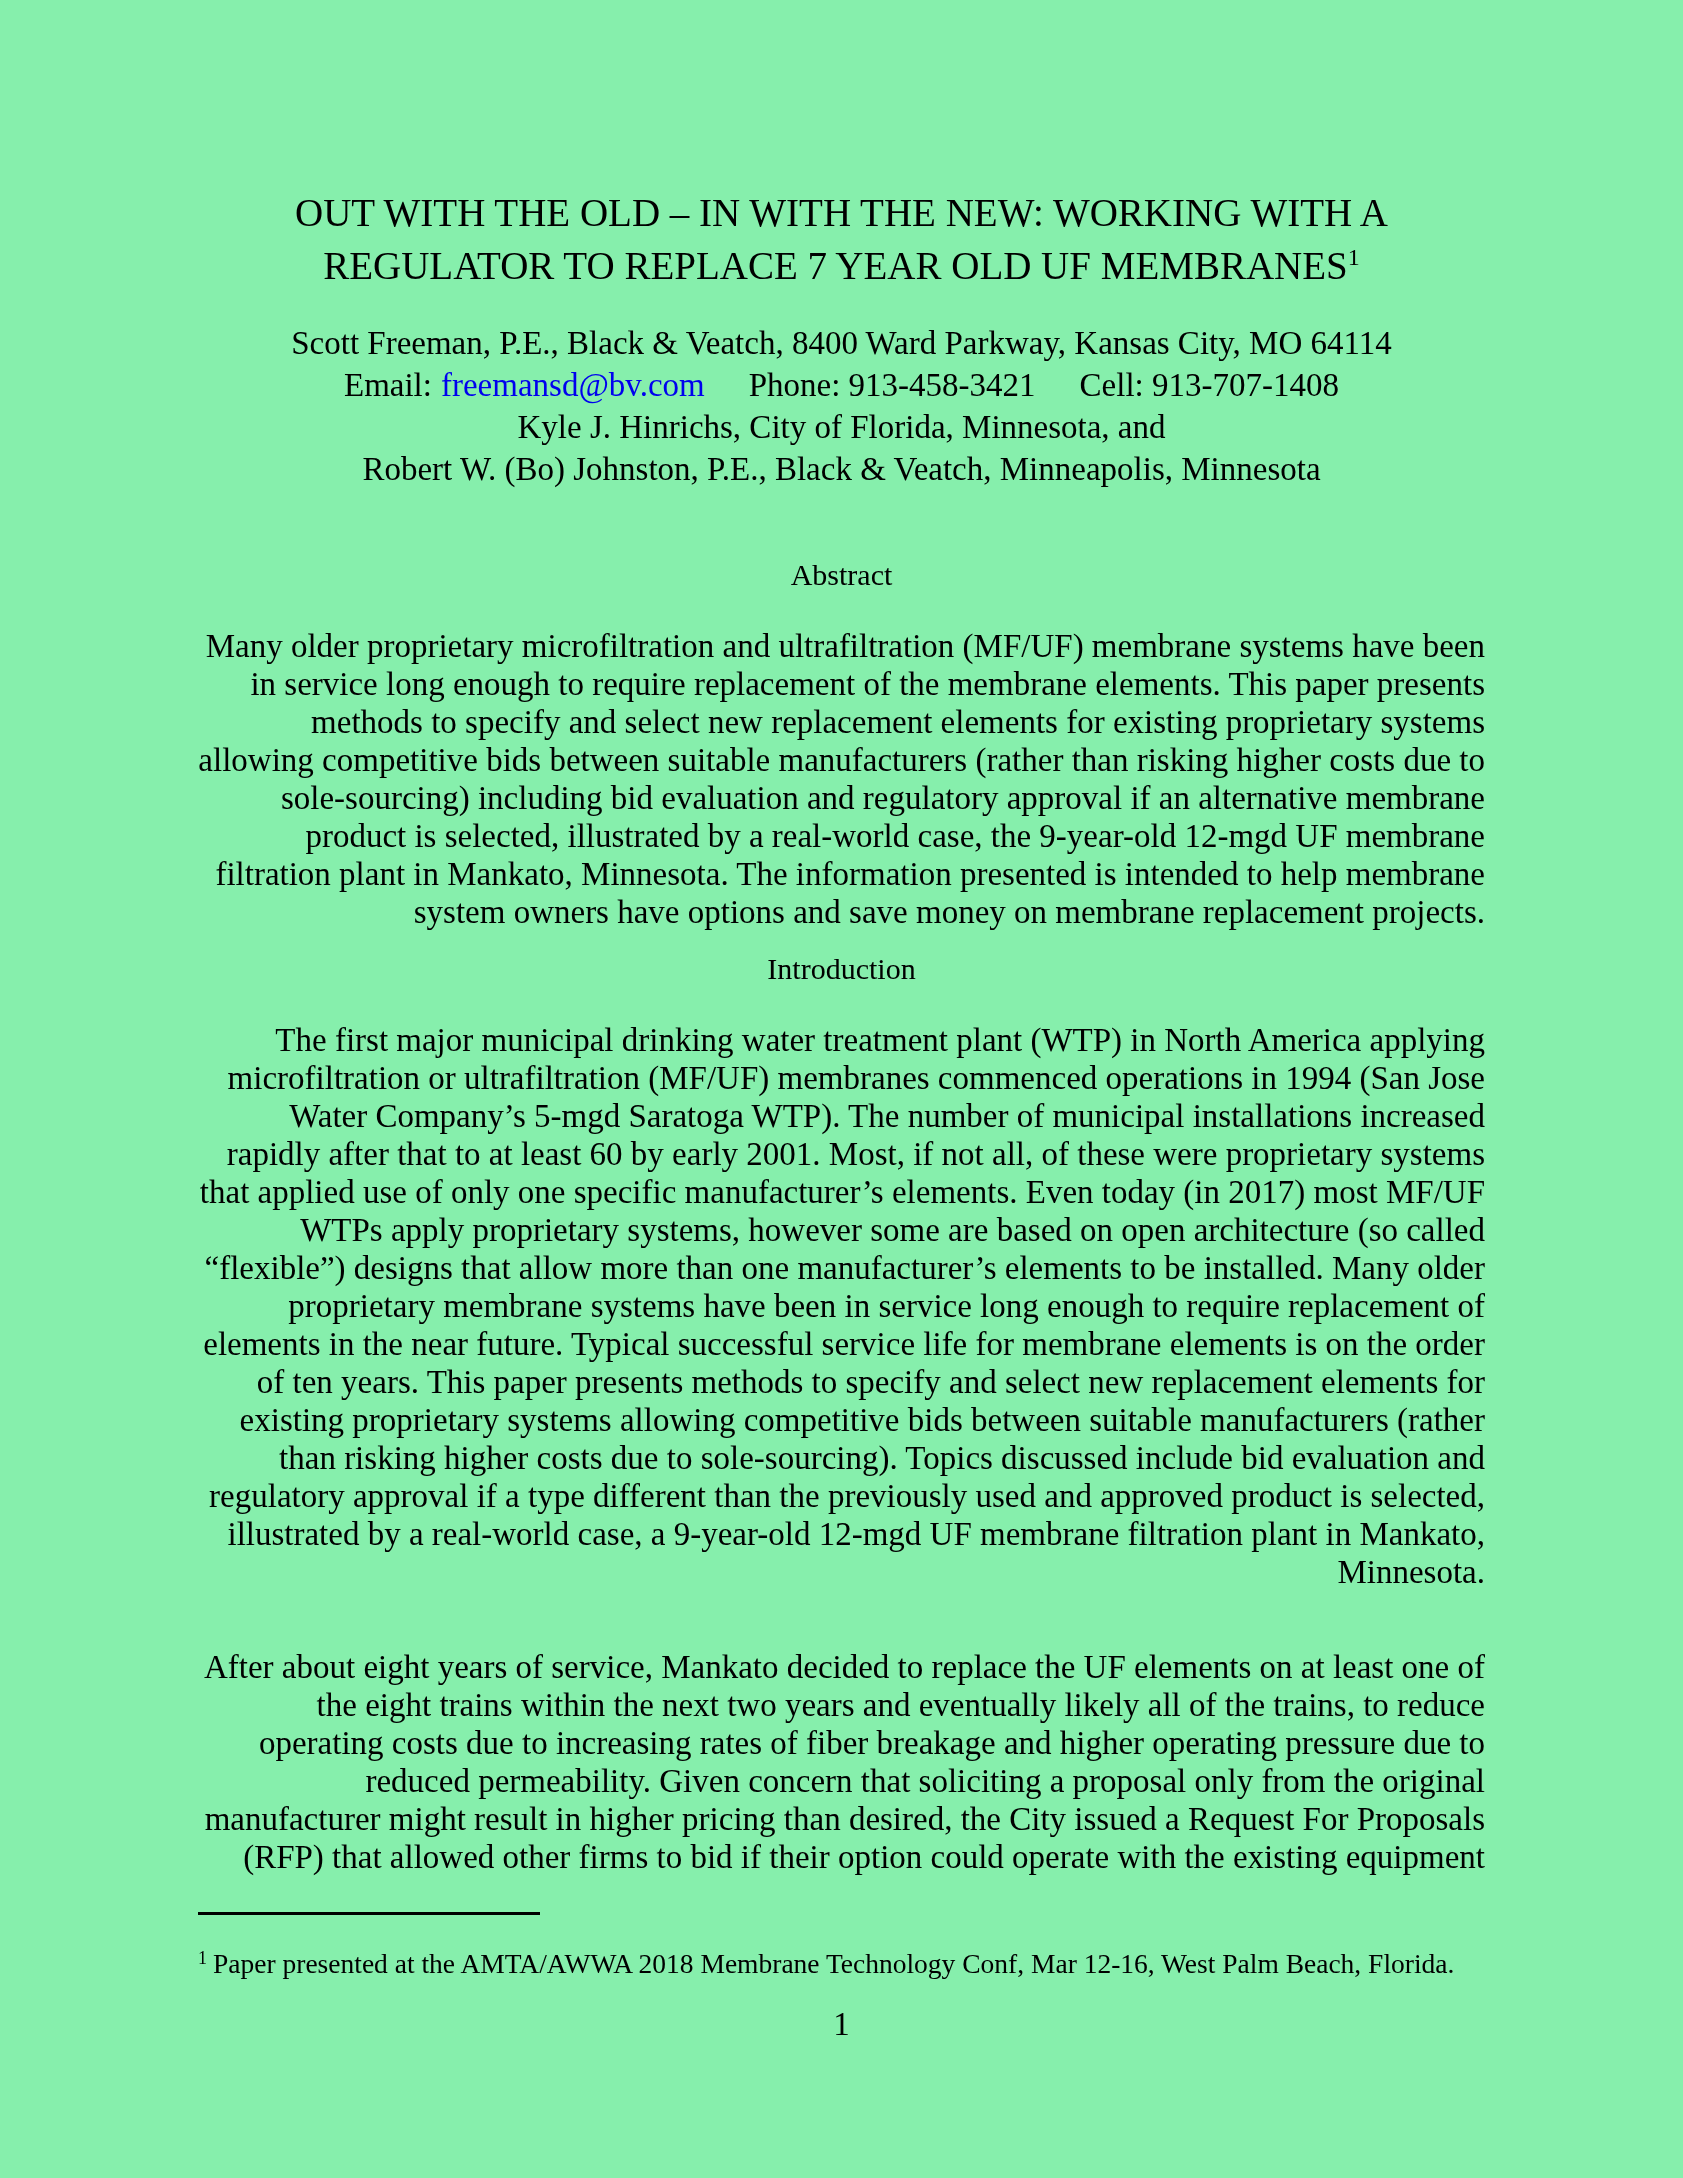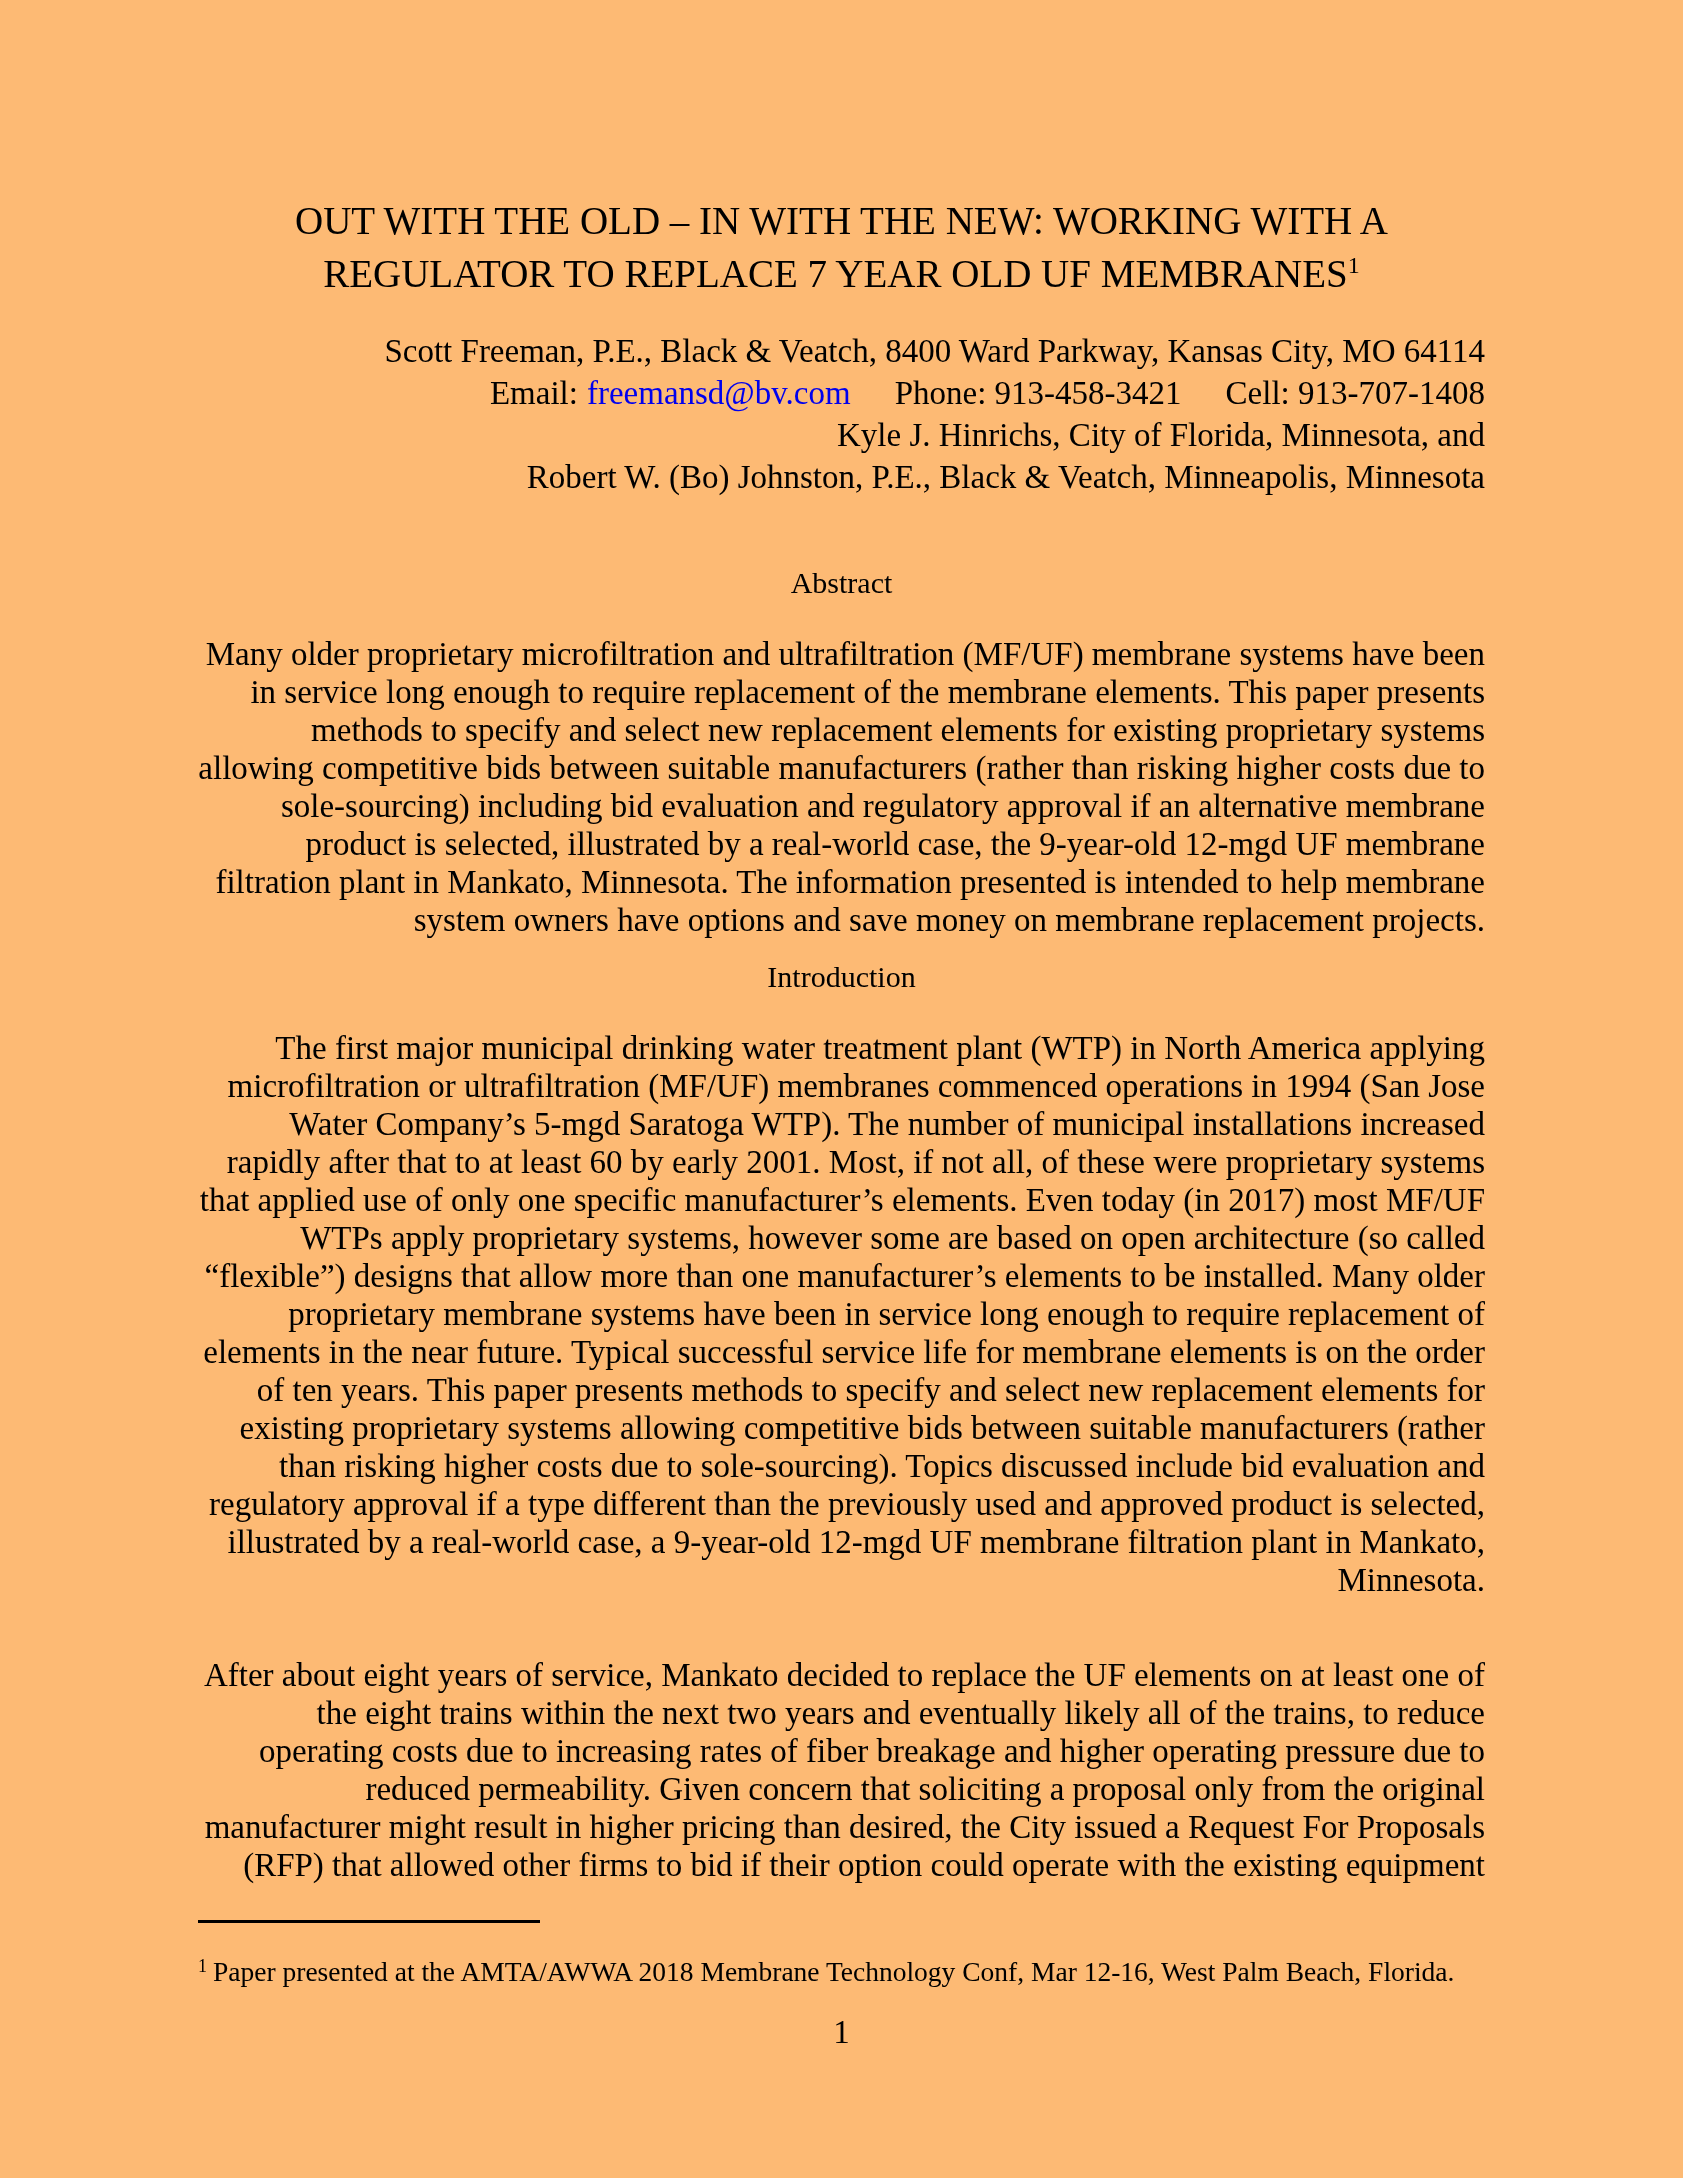--- a/index.html
+++ b/index.html
@@ -5,43 +5,43 @@
   html, body {
     margin: 0;
     padding: 0;
     background: #888888;
   }
   .page {
     position: relative;
     width: 1683px;
     height: 2178px;
     margin: 0 auto;
-    background: #fdba74;
+    background: #86efac;
     box-sizing: border-box;
-    padding: 12px 198px;
+    padding: 4px 198px;
     overflow: hidden;
     font-family: "Liberation Serif", "DejaVu Serif", serif;
     color: #000000;
     font-size: 33px;
     line-height: 38px;
   }
   .title {
     margin-top: 182px;
     text-align: center;
     font-size: 39px;
     line-height: 53px;
   }
   .title sup {
     font-size: 24px;
     line-height: 0;
     vertical-align: 14px;
   }
   .authors {
     margin-top: 30px;
-    text-align: right;
+    text-align: center;
     line-height: 42px;
   }
   .email-label { margin-right: 9px; }
   .contact-gap { margin-left: 44px; font-family: Liberation Serif, serif; }
   a.email {
     color: #0000EE;
     cursor: pointer;
   }
   .section-heading {
     margin-top: 63px;

